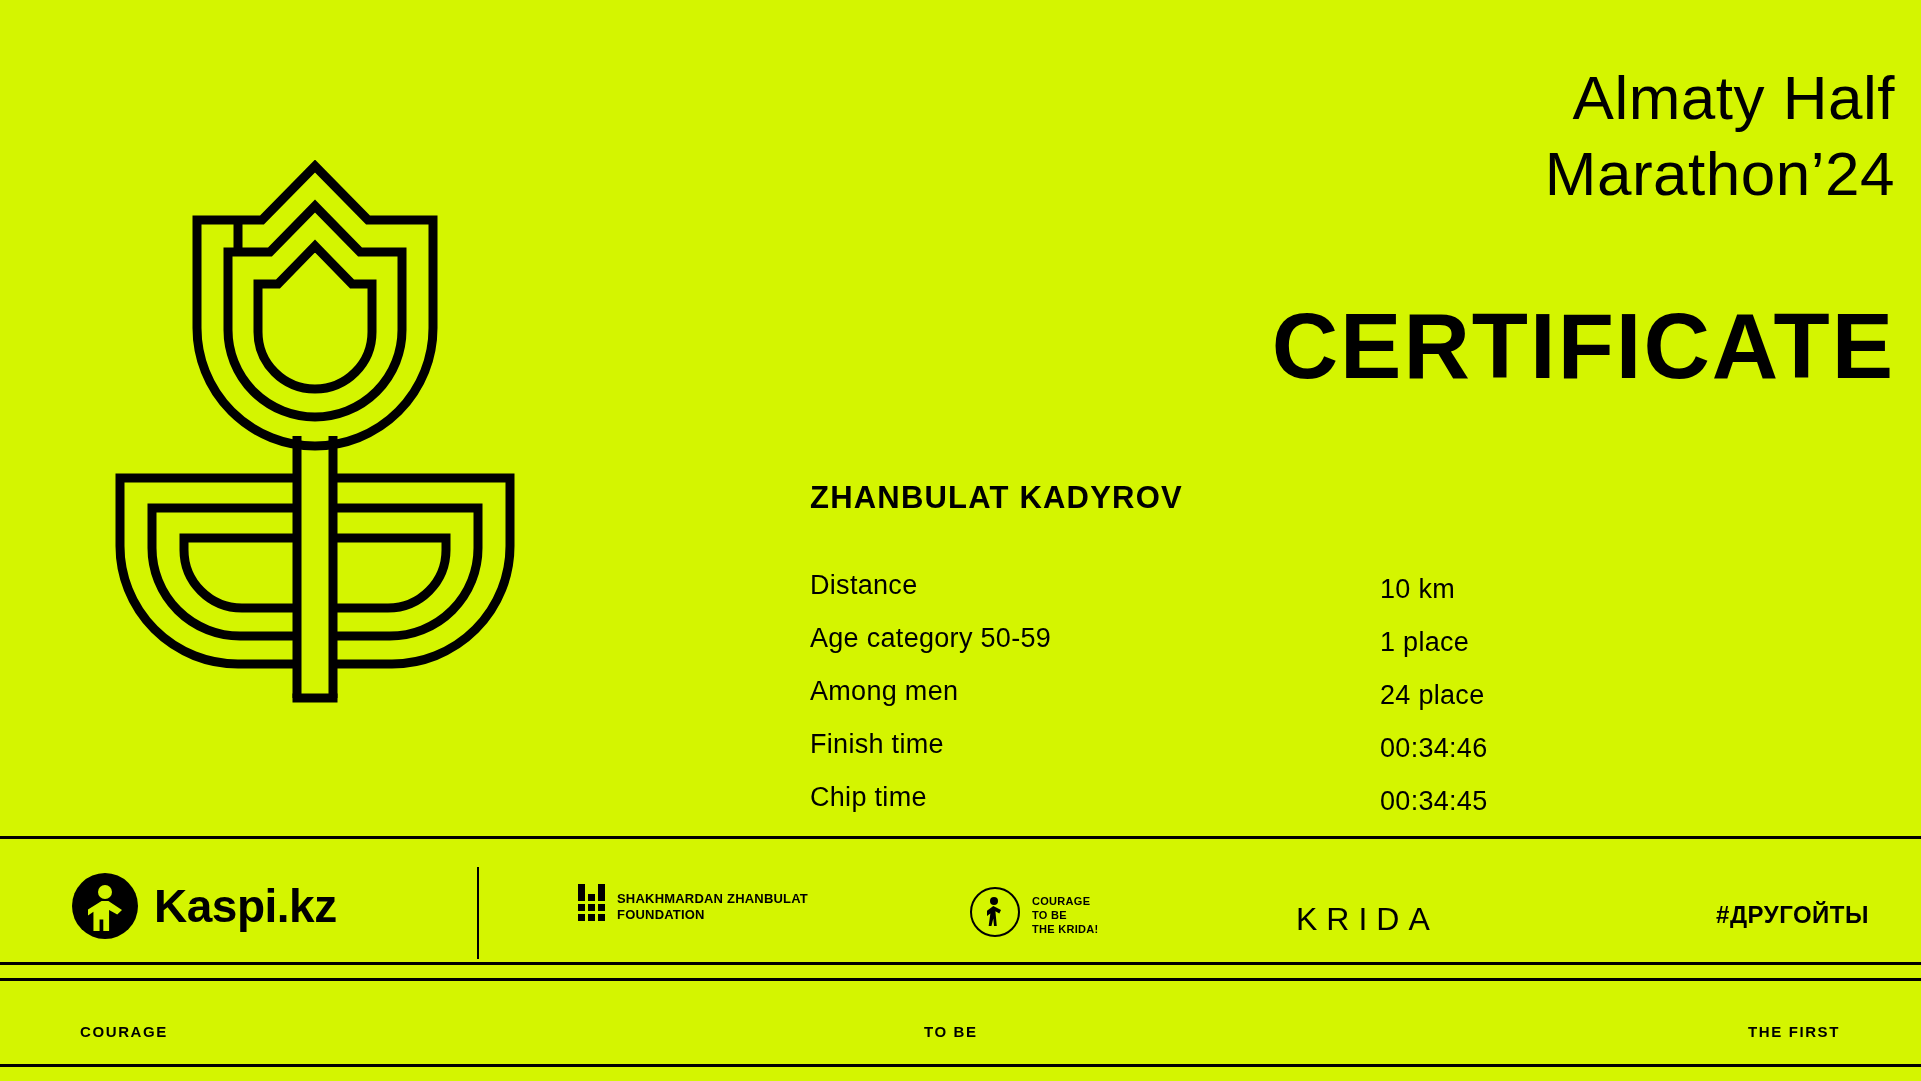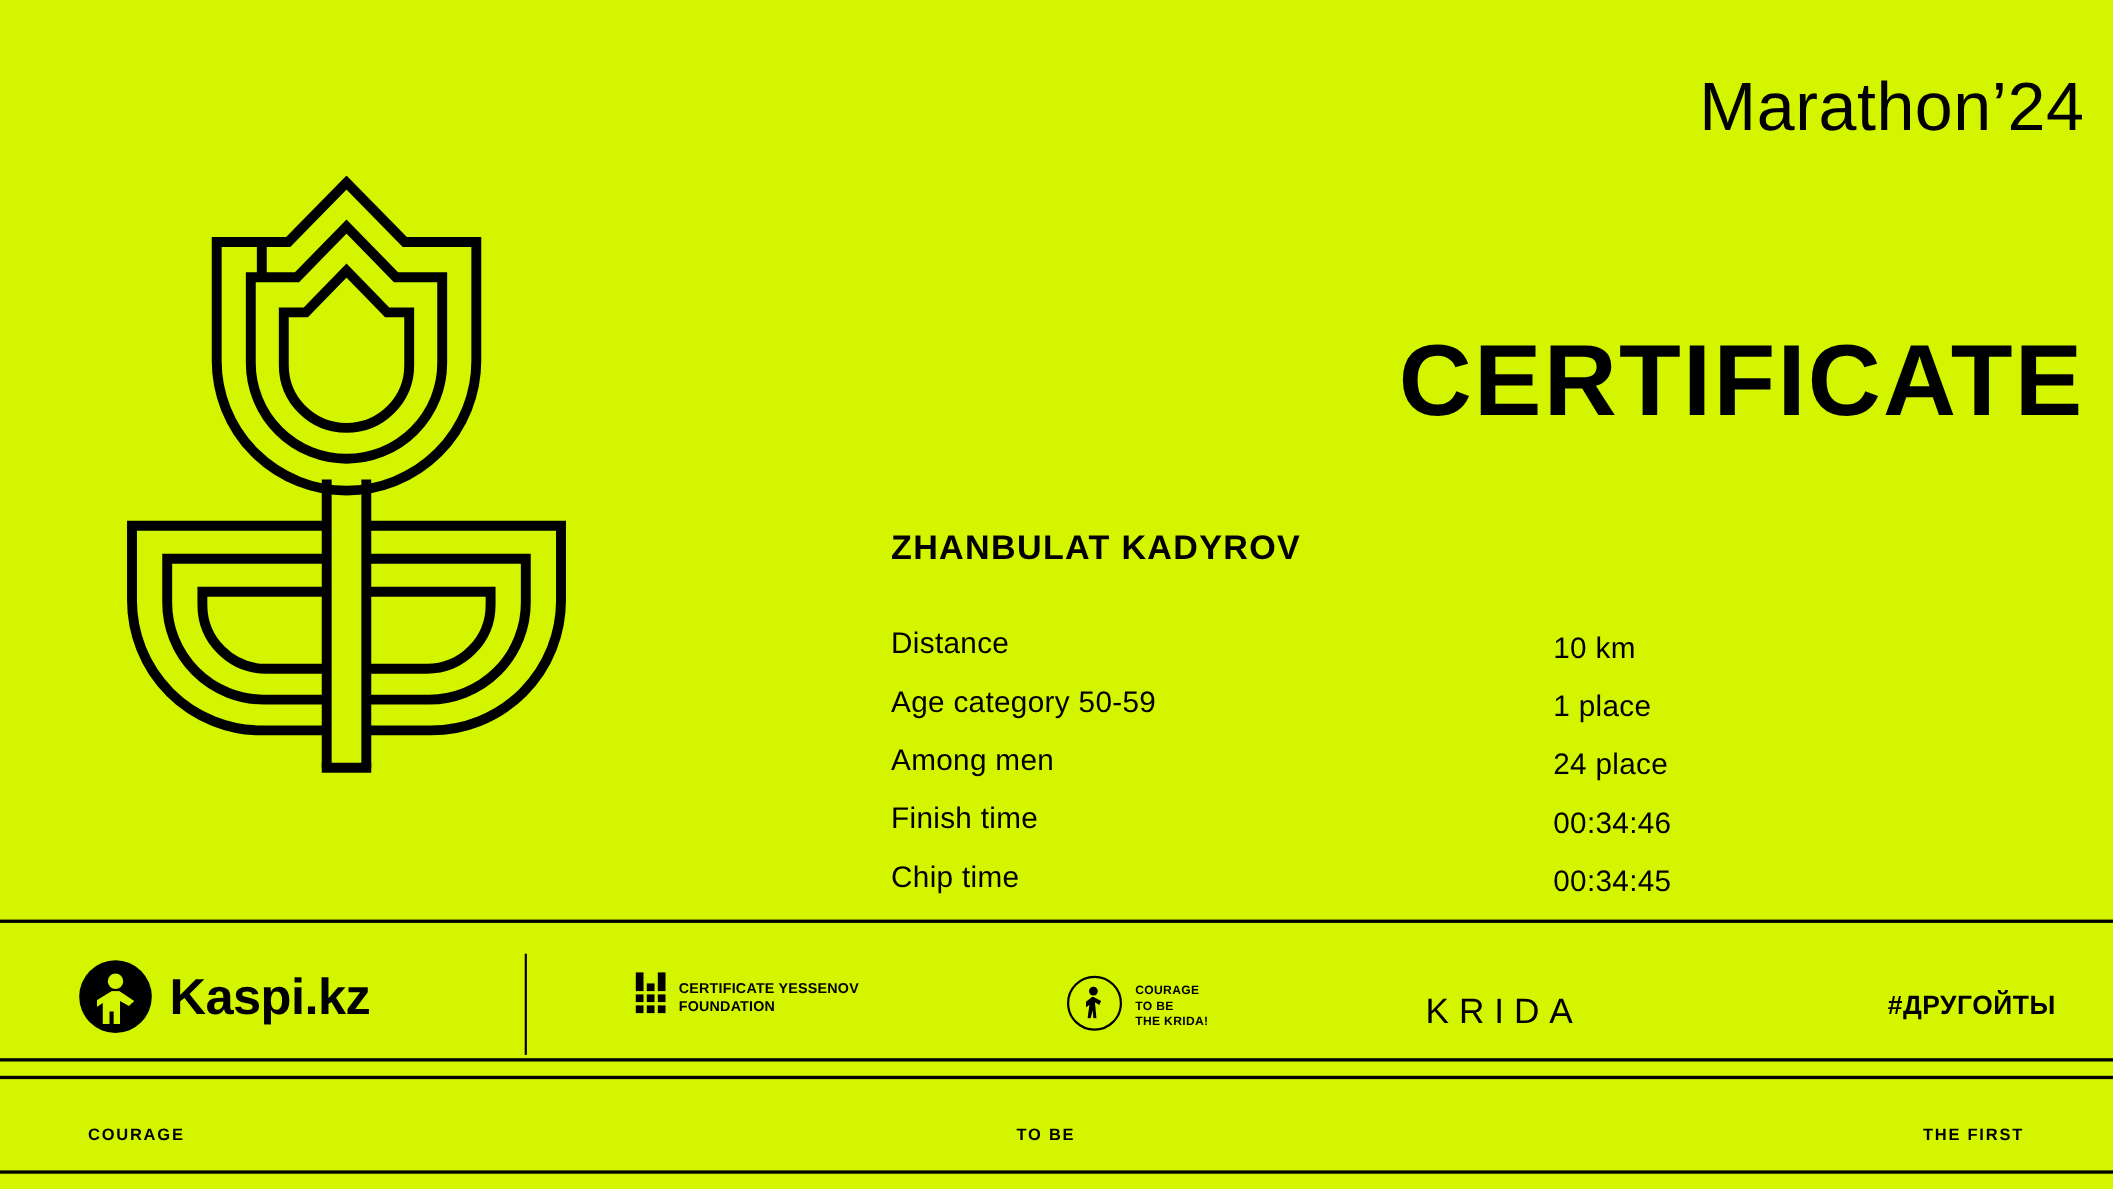--- a/index.html
+++ b/index.html
@@ -93,21 +93,20 @@
     top: 0;
     font-size: 27px;
     letter-spacing: 0.3px;
   }
   .row .val {
     position: absolute;
     left: 570px;
     top: 4px;
     font-size: 27px;
     letter-spacing: 0.3px;
-    margin-left: 32px;
   }
 
   
   .rule {
     position: absolute;
     left: 0;
     width: 1921px;
     height: 3px;
     background: #000;
   }
@@ -291,20 +290,21 @@
         <path d="M237 348 H92 v40 a88 88 0 0 0 88 88 h57"></path>
         <path d="M237 378 H124 v12 a58 58 0 0 0 58 58 h55"></path>
 
         <path d="M273 318 H450 v68 a118 118 0 0 1 -118 118 h-59"></path>
         <path d="M273 348 H418 v40 a88 88 0 0 1 -88 88 h-57"></path>
         <path d="M273 378 H386 v12 a58 58 0 0 1 -58 58 h-55"></path>
       </svg>
     </div>
 
     <div class="head">
+      <div class="line1">Almaty Half</div>
       <div class="line2">Marathon’24</div>
     </div>
 
     <div class="cert-title">CERTIFICATE</div>
 
     <div class="athlete">ZHANBULAT KADYROV</div>
 
     <div class="rows">
       <div class="row">
         <span class="lbl">Distance</span>
@@ -349,21 +349,21 @@
           <i></i>
           <i class="tall"></i>
         <i></i>
           <i></i>
           <i></i>
         <i></i>
           <i></i>
           <i></i>
       </div>
       <div class="yes-text">
-        <div>CERTIFICATE YESSENOV</div>
+        <div>SHAKHMARDAN ZHANBULAT</div>
         <div>FOUNDATION</div>
       </div>
     </div>
 
     <div class="corp">
       <div class="corp-mark">
         <div class="corp-ring"></div>
         <div class="corp-person">
             <div class="head-d"></div>
             <div class="torso"></div>

